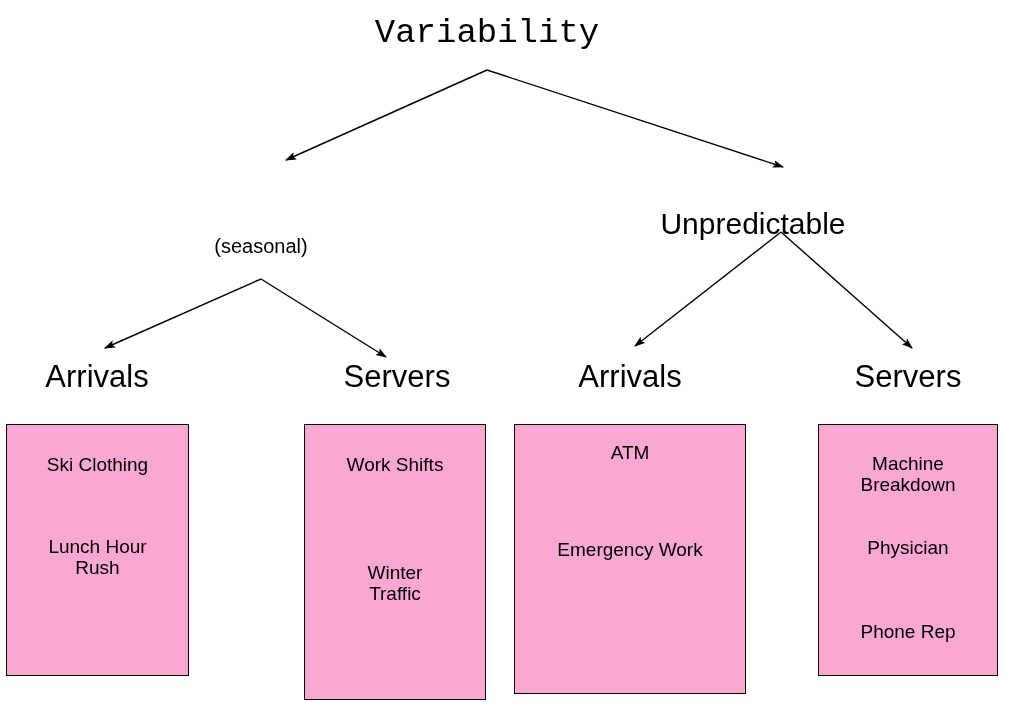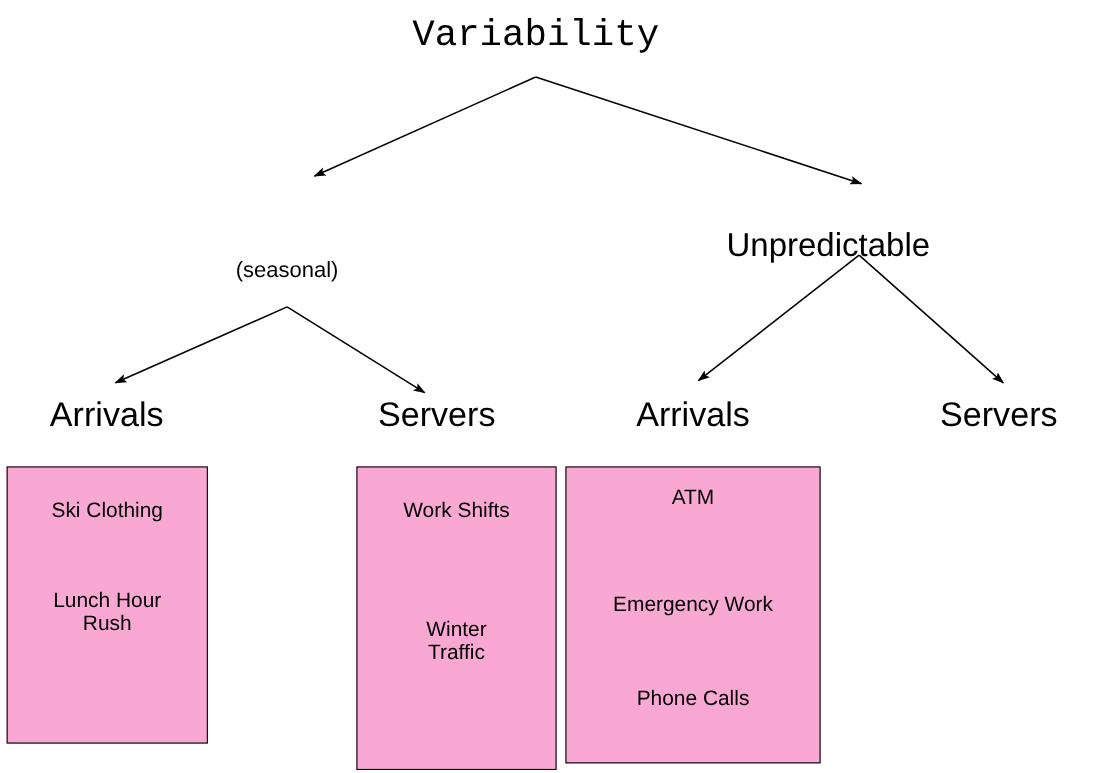--- a/index.html
+++ b/index.html
@@ -89,26 +89,31 @@
   <div class="node-label lvl2" style="left:300px; top:361px; width:194px;">Servers</div>
   <div class="node-label lvl2" style="left:533px; top:361px; width:194px;">Arrivals</div>
   <div class="node-label lvl2" style="left:811px; top:361px; width:194px;">Servers</div>
 
   <div class="leaf-box" style="left:6px; top:424px; width:183px; height:252px;">
     <div class="leaf-item" style="top:29px;">Ski Clothing</div>
     <div class="leaf-item" style="top:111px;">Lunch Hour
 Rush</div>
   </div>
 
-  <div class="leaf-box" style="left:304px; top:424px; width:182px; height:276px;margin-left:20px;">
+  <div class="leaf-box" style="left:304px; top:424px; width:182px; height:276px;">
     <div class="leaf-item" style="top:29px;">Work Shifts</div>
     <div class="leaf-item" style="top:137px;">Winter
 Traffic</div>
   </div>
 
   <div class="leaf-box" style="left:514px; top:424px; width:232px; height:270px;">
     <div class="leaf-item" style="top:17px;">ATM</div>
     <div class="leaf-item" style="top:114px;">Emergency Work</div>
-    <div class="leaf-item" style="top:200px;">Phone Calls</div>
   </div>
 
+  <div class="leaf-box" style="left:818px; top:424px; width:180px; height:252px;">
+    <div class="leaf-item" style="top:28px;">Machine
+Breakdown</div>
+    <div class="leaf-item" style="top:112px;">Physician</div>
+    <div class="leaf-item" style="top:196px;">Phone Rep</div>
+  </div>
 
 </div>
 
 </body></html>

